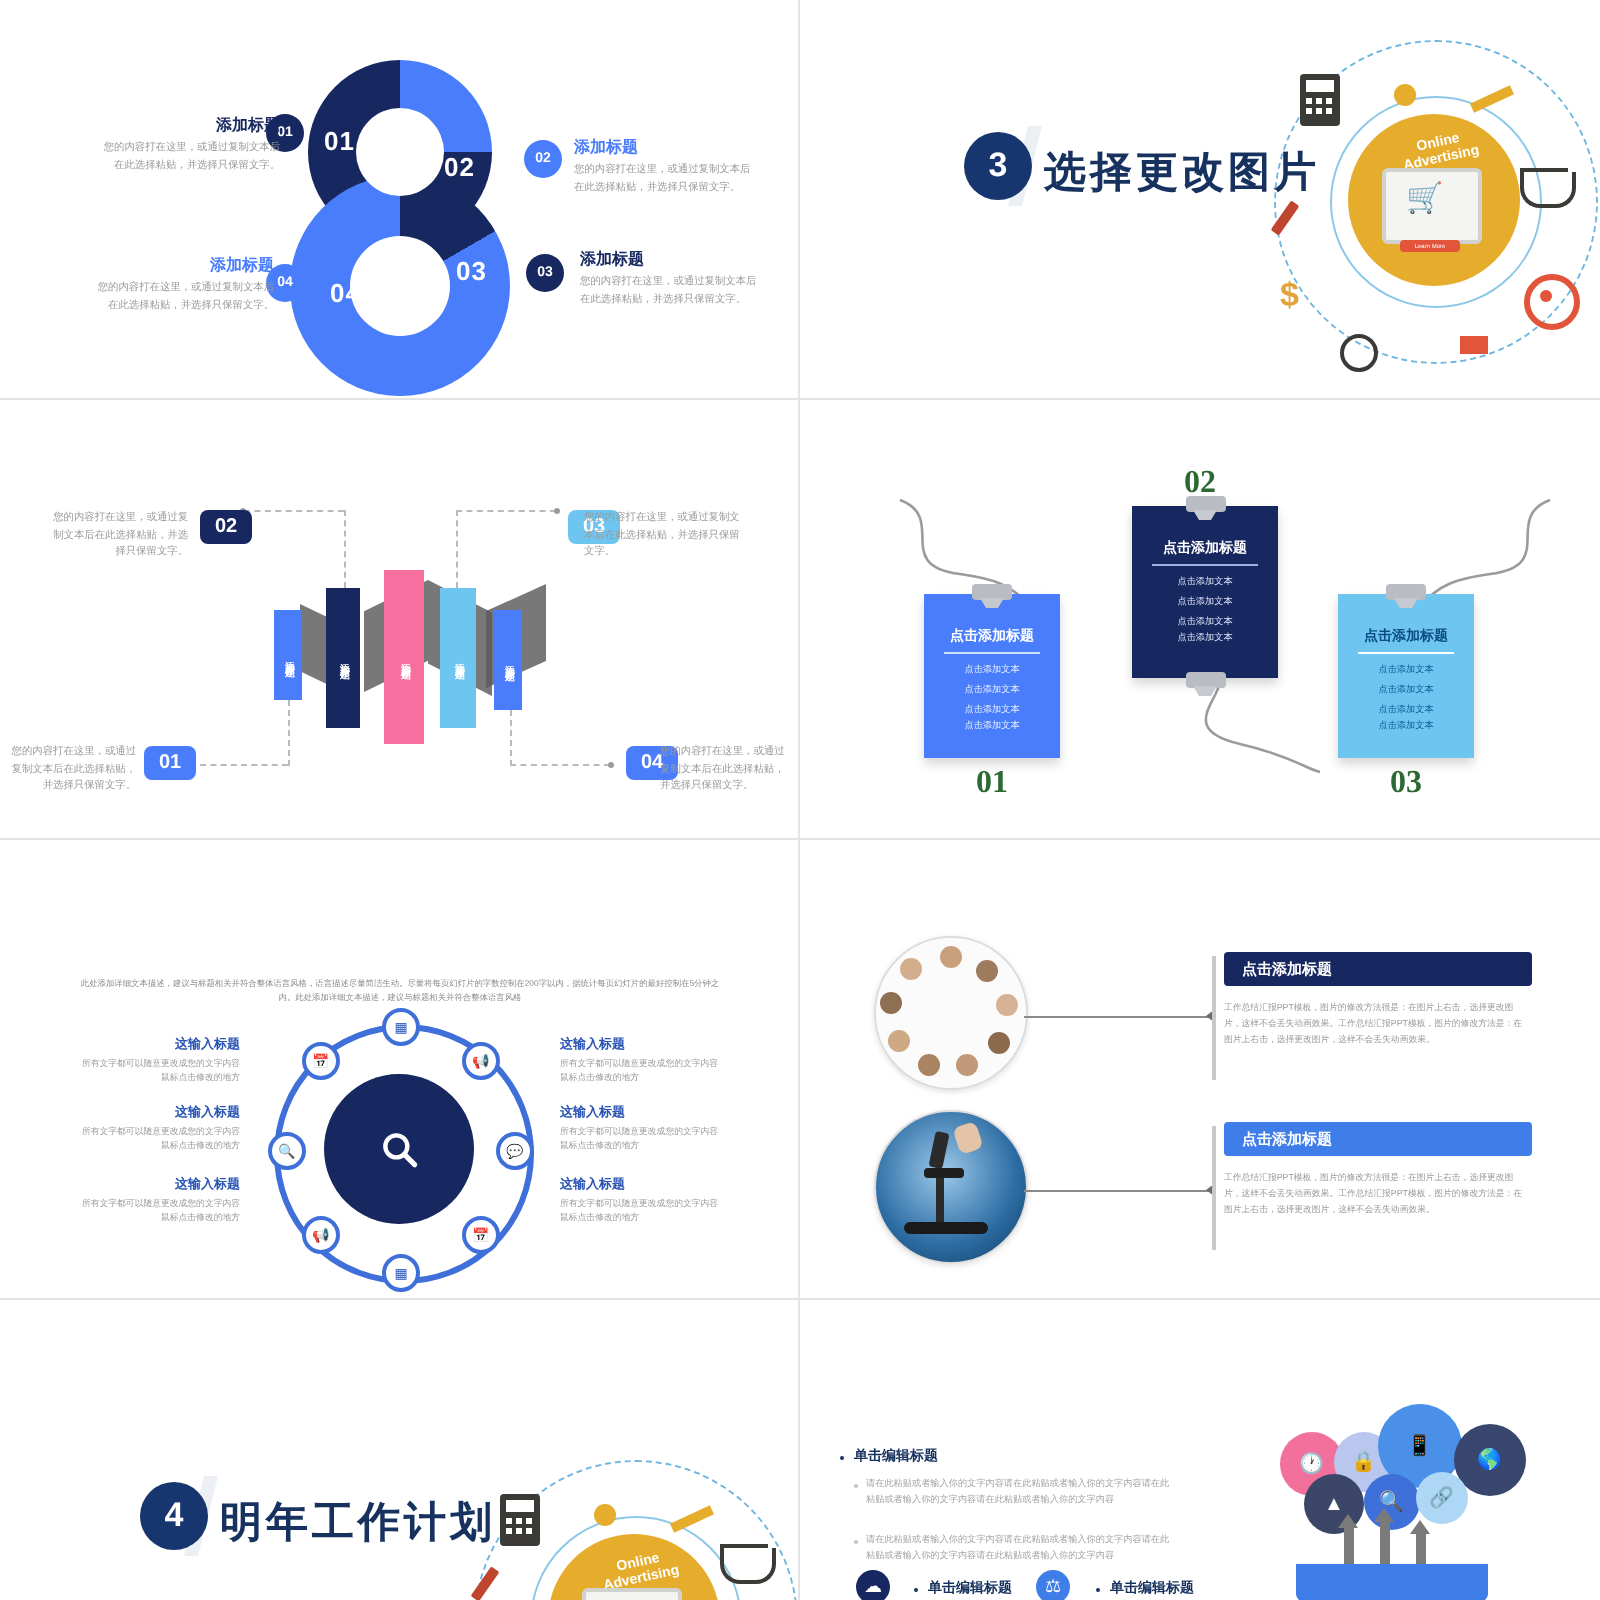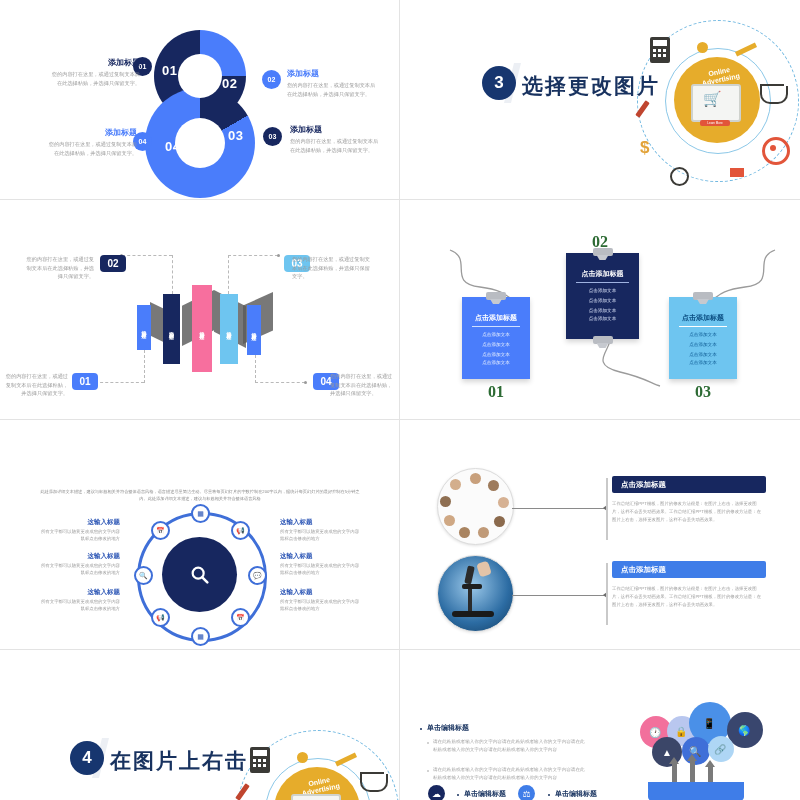--- a/index.html
+++ b/index.html
@@ -406,21 +406,21 @@
     <div class="vtick" style="left:206px;top:143px;height:62px;"></div>
     <div class="hbar" style="left:212px;top:141px;width:154px;height:17px;background:#3f7de8;">
       <span>点击添加标题</span>
     </div>
     <div class="hbody" style="left:212px;top:165px;width:150px;">工作总结汇报PPT模板，图片的修改方法很是：在图片上右击，选择更改图片，这样不会丢失动画效果。工作总结汇报PPT模板，图片的修改方法是：在图片上右击，选择更改图片，这样不会丢失动画效果。</div>
   </div>
 
   <div class="cell r4">
     <div class="sec-slash" style="left:97px;top:88px;"></div>
     <div class="sec-badge" style="left:70px;top:91px;">4</div>
-    <div class="sec-title" style="left:110px;top:97px;">在图片上右击</div>
+    <div class="sec-title" style="left:110px;top:97px;">明年工作计划</div>
 
     <div class="oa-dash" style="left:237px;top:80px;width:160px;height:160px;"></div>
     <div class="oa-inner" style="left:265px;top:108px;width:104px;height:104px;"></div>
     <div class="oa-core" style="left:274px;top:117px;width:86px;height:86px;"></div>
     <div class="oa-word" style="left:292px;top:128px;width:56px;">
       <div>Online</div>
       <div>Advertising</div>
     </div>
     <div class="oa-tablet" style="left:291px;top:144px;width:46px;height:34px;"></div>
 

